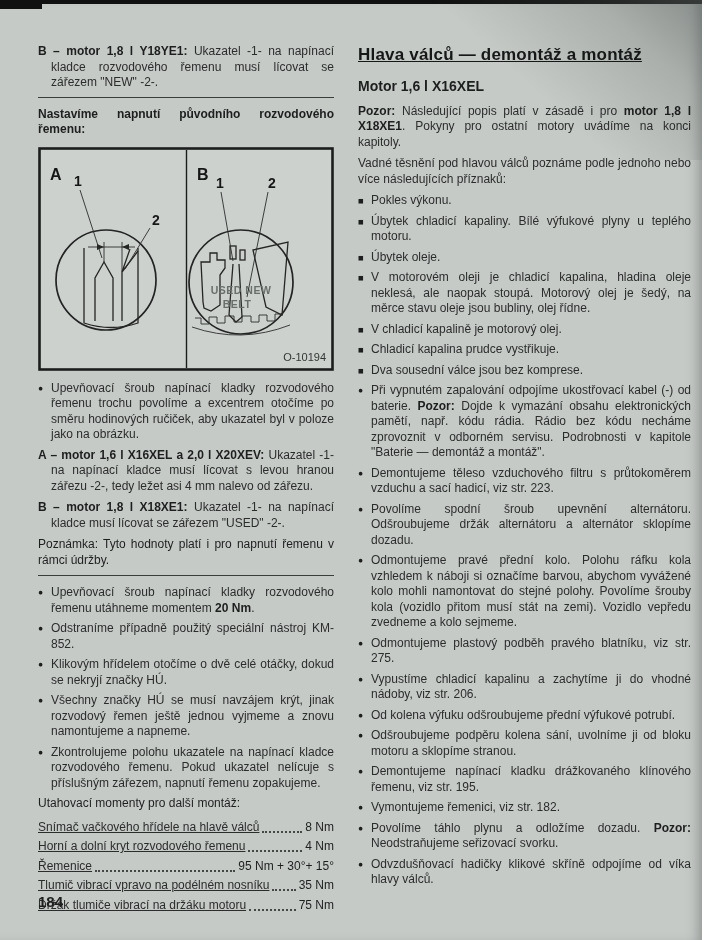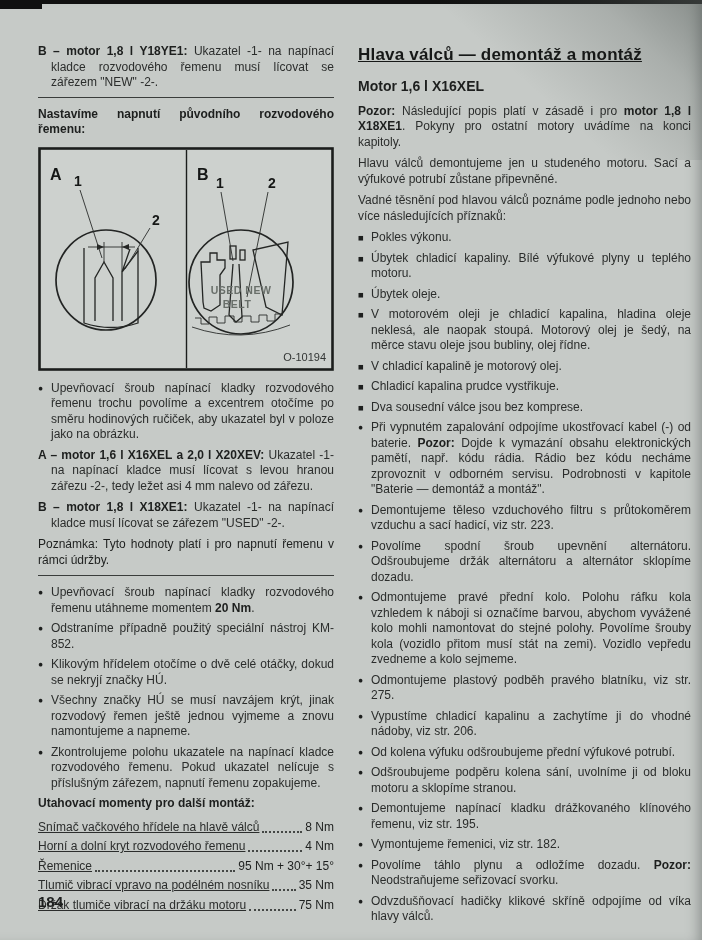--- a/index.html
+++ b/index.html
@@ -28,21 +28,21 @@
   .lead{font-weight:bold;color:#1d1f1e;margin-bottom:9px;}
   .hang{padding-left:13px;text-indent:-13px;}
   .note{font-weight:normal;color:#1d1f1e;margin-bottom:7px;}
   h1.rtitle{font-size:17px;line-height:21px;margin:0 0 14px 0;color:#161817;letter-spacing:.2px;text-decoration:underline;}
   h2.rsub{font-size:14px;margin:0 0 9px 0;color:#1d1f1e;}
   h3.rsec{font-size:13px;margin:2px 0 8px 0;color:#1d1f1e;}
   ul.blist{list-style:none;margin:0 0 4px 0;padding:0;}
   ul.blist li{position:relative;padding-left:13px;margin:0 0 5px 0;}
   ul.blist li .marker{position:absolute;left:0;top:0;font-size:8.5px;line-height:15.5px;color:#1d1f1e;}
   ul.sqlist li .marker{font-size:9.5px;}
-  .torque-head{font-weight:bold;color:#1d1f1e;margin:4px 0 8px 0;}
+  .torque-head{font-weight:normal;color:#1d1f1e;margin:4px 0 8px 0;}
   .trow{display:flex;align-items:flex-end;margin-bottom:4px;white-space:nowrap;}
   .tlabel{flex:0 0 auto;text-decoration:underline;}
   .tleader{flex:1 1 auto;border-bottom:2px dotted #444745;margin:0 3px 2.5px 3px;min-width:6px;}
   .tval{flex:0 0 auto;font-weight:normal;color:#1d1f1e;}
   .figure{margin:2px 0 10px 0;}
   .figure svg{display:block;}
   .ln{fill:none;stroke:#242624;stroke-width:1.3;}
   .ln-thin{fill:none;stroke:#2a2c2b;stroke-width:.9;}
   .ln-circle{fill:none;stroke:#222423;stroke-width:1.7;}
   .fig-letter{font-family:"Liberation Sans",sans-serif;font-size:16px;font-weight:bold;fill:#151716;}
@@ -157,21 +157,20 @@
         </div>
     </div>
   </div>
 
   <div class="col col-right">
 
     <h1 class="rtitle">Hlava válců — demontáž a montáž</h1>
     <h2 class="rsub">Motor 1,6 l X16XEL</h2>
 
     <p><strong>Pozor:</strong><span> Následující popis platí v zásadě i pro </span><strong>motor 1,8 l X18XE1</strong><span>. Pokyny pro ostatní motory uvádíme na konci kapitoly.</span></p>
-    <p>Hlavu válců demontujeme jen u studeného motoru. Sací a výfukové potrubí zůstane připevněné.</p>
     <p>Vadné těsnění pod hlavou válců poznáme podle jednoho nebo více následujících příznaků:</p>
 
     <ul class="blist sqlist">
       <li><span class="marker">■</span><span>Pokles výkonu.</span></li>
       <li><span class="marker">■</span><span>Úbytek chladicí kapaliny. Bílé výfukové plyny u teplého motoru.</span></li>
       <li><span class="marker">■</span><span>Úbytek oleje.</span></li>
       <li><span class="marker">■</span><span>V motorovém oleji je chladicí kapalina, hladina oleje neklesá, ale naopak stoupá. Motorový olej je šedý, na měrce stavu oleje jsou bubliny, olej řídne.</span></li>
       <li><span class="marker">■</span><span>V chladicí kapalině je motorový olej.</span></li>
       <li><span class="marker">■</span><span>Chladicí kapalina prudce vystřikuje.</span></li>
       <li><span class="marker">■</span><span>Dva sousední válce jsou bez komprese.</span></li>

